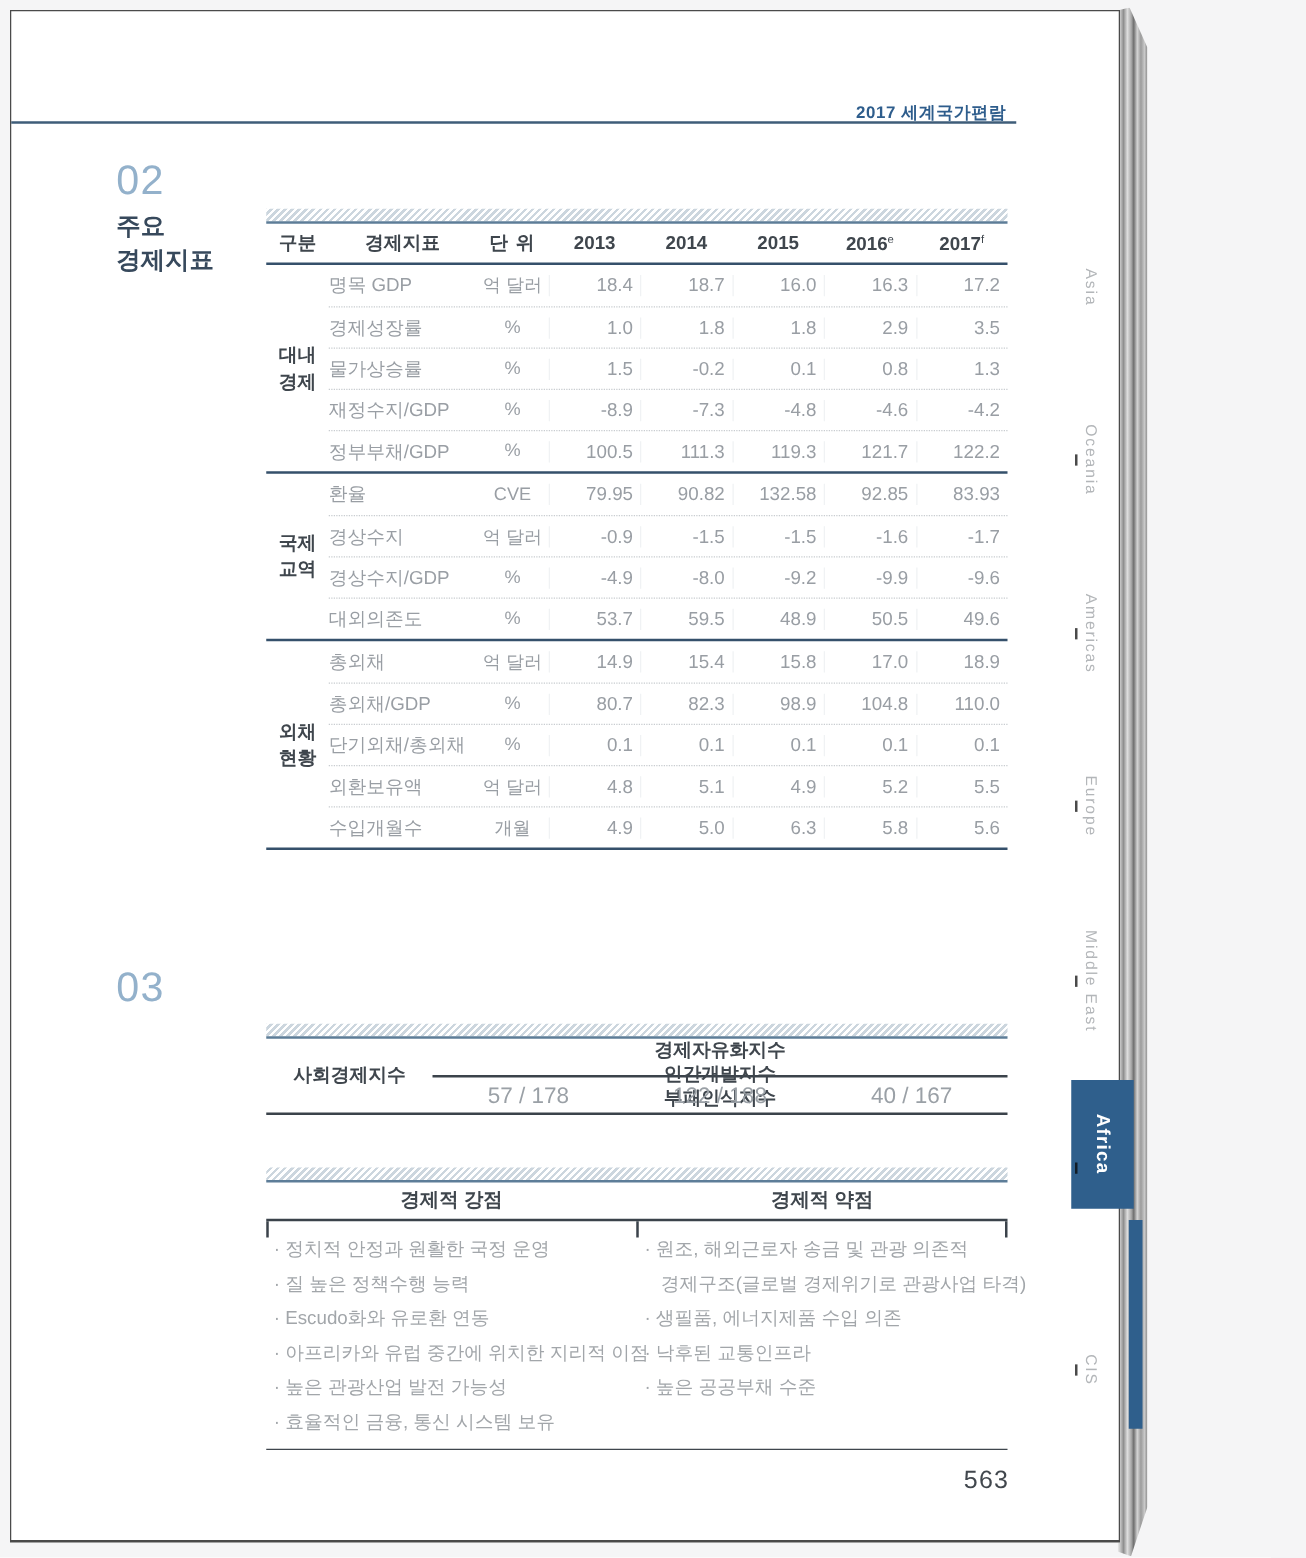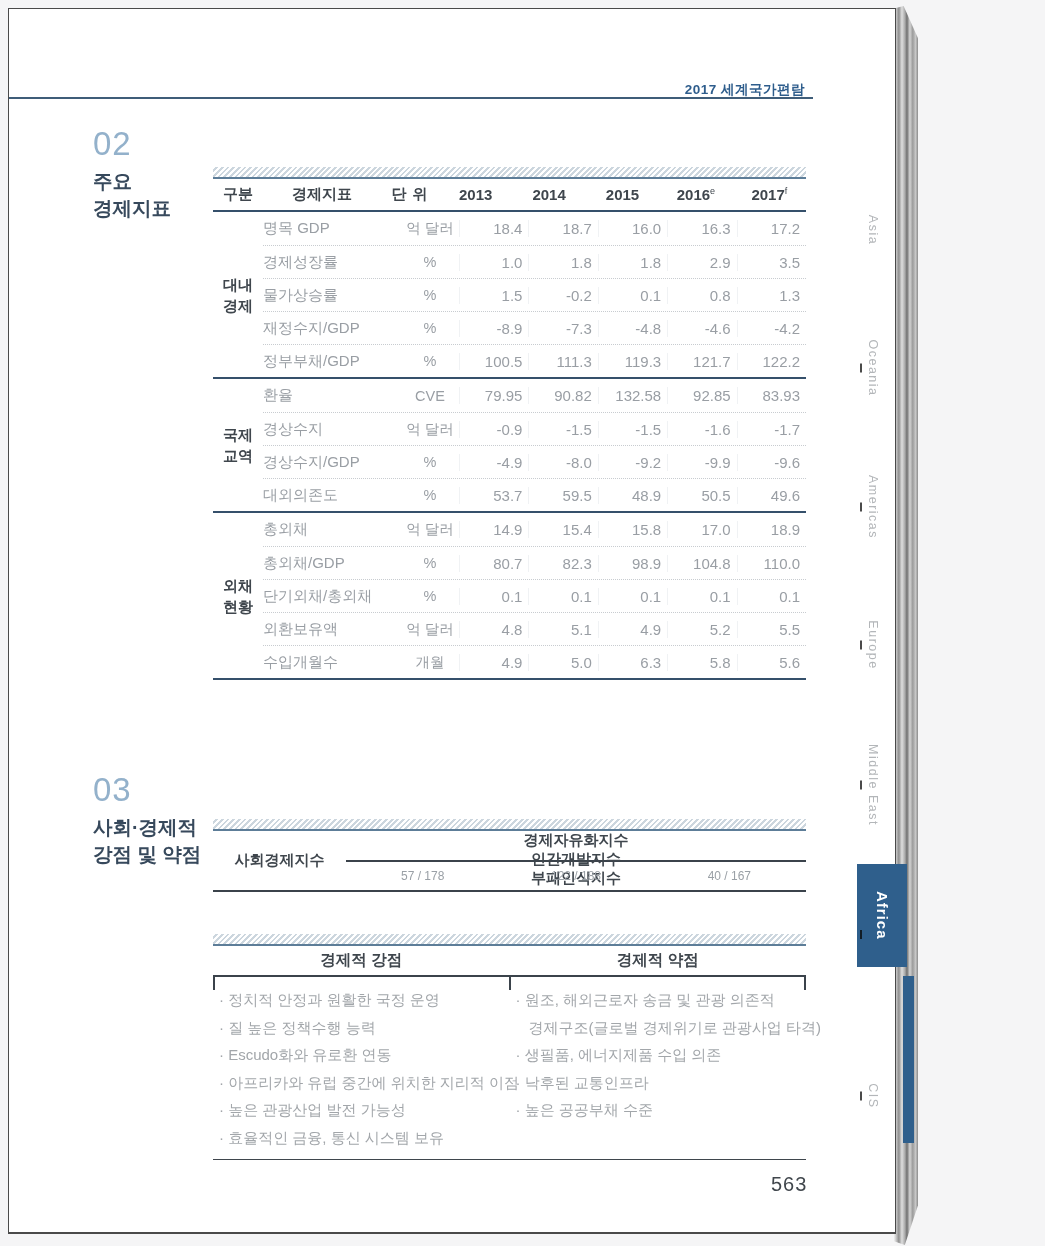--- a/index.html
+++ b/index.html
@@ -69,36 +69,36 @@
   .h-year sup { font-size:9px; font-weight:400; }
   .mt-body { border-bottom:2px solid #35506b; }
   .tgroup { display:flex; border-top:2px solid #35506b; }
   .tgroup:first-child { border-top:none; }
   .glabel { width:50px; display:flex; flex-direction:column; justify-content:center;
     align-items:center; font-weight:700; color:#3f464d; font-size:15px; line-height:21px; }
   .grows { flex:1; display:flex; flex-direction:column; }
   .trow { display:flex; height:33px; align-items:center; }
   .grows .trow:not(:first-child) { border-top:1px dotted #c8ccd0; }
   .ind  { width:118px; color:#999ea4; font-size:15px; white-space:nowrap; }
-  .unit { width:58px; text-align:center; color:#999ea4; font-size:14.5px; white-space:nowrap;margin-left:20px; }
+  .unit { width:58px; text-align:center; color:#999ea4; font-size:14.5px; white-space:nowrap; }
   .val  { flex:1; text-align:right; padding-right:6px; color:#999ea4; font-size:15px;
           border-left:1px solid #f0f2f4; }
 
   
   #idxTable { position:absolute; left:204px; top:810px; width:593px; }
   .idx-row { display:flex; border-bottom:2px solid #3b434b; }
   .idx-label { width:133px; display:flex; align-items:center; justify-content:center;
     font-weight:700; font-size:15px; color:#3f464d; }
   .idx-cols { flex:1; display:flex; flex-direction:column; }
   .idx-heads { display:flex; height:31px; border-bottom:2px solid #3b434b;flex-direction:column; }
   .idx-heads > div { flex:1; display:flex; align-items:center; justify-content:center;
     font-size:15px; font-weight:600; color:#3f464d; }
   .idx-vals { display:flex; height:28px; }
   .idx-vals > div { flex:1; display:flex; align-items:center; justify-content:center;
-    font-size:12px; color:#9aa0a6; }
+    font-size:18px; color:#9aa0a6; }
 
   
   #swTable { position:absolute; left:204px; top:925px; width:593px; }
   .sw-heads { display:flex; height:31px; border-bottom:2px solid #3b434b; }
   .sw-heads > div { flex:1; display:flex; align-items:center; justify-content:center;
     font-size:15.5px; font-weight:600; color:#3f464d; }
   .sw-body { position:relative; display:flex; border-bottom:1px solid #3f464d;
     min-height:173px; padding-top:9px; }
   .sw-col { width:50%; padding:0 2px 8px 6px; }
   .sw-line { font-size:15px; color:#a2a6aa; line-height:27.5px; white-space:nowrap; }
@@ -313,24 +313,20 @@
                 <div class="val">6.3</div>
                 <div class="val">5.8</div>
                 <div class="val">5.6</div>
               </div>
             </div>
           </div>
         </div>
     </div>
 
     <div class="sec-num" style="top:762px;">03</div>
-    <div class="sec-title" style="top:805px;" id="sec03title">
-        <div>사회·경제적</div>
-        <div>강점 및 약점</div>
-      </div>
 
     <div id="idxTable">
       <div class="hatch"></div>
       <div class="idx-row">
         <div class="idx-label">사회경제지수</div>
         <div class="idx-cols">
           <div class="idx-heads" id="idxHeads">
               <div>경제자유화지수</div>
               <div>인간개발지수</div>
               <div>부패인식지수</div>

